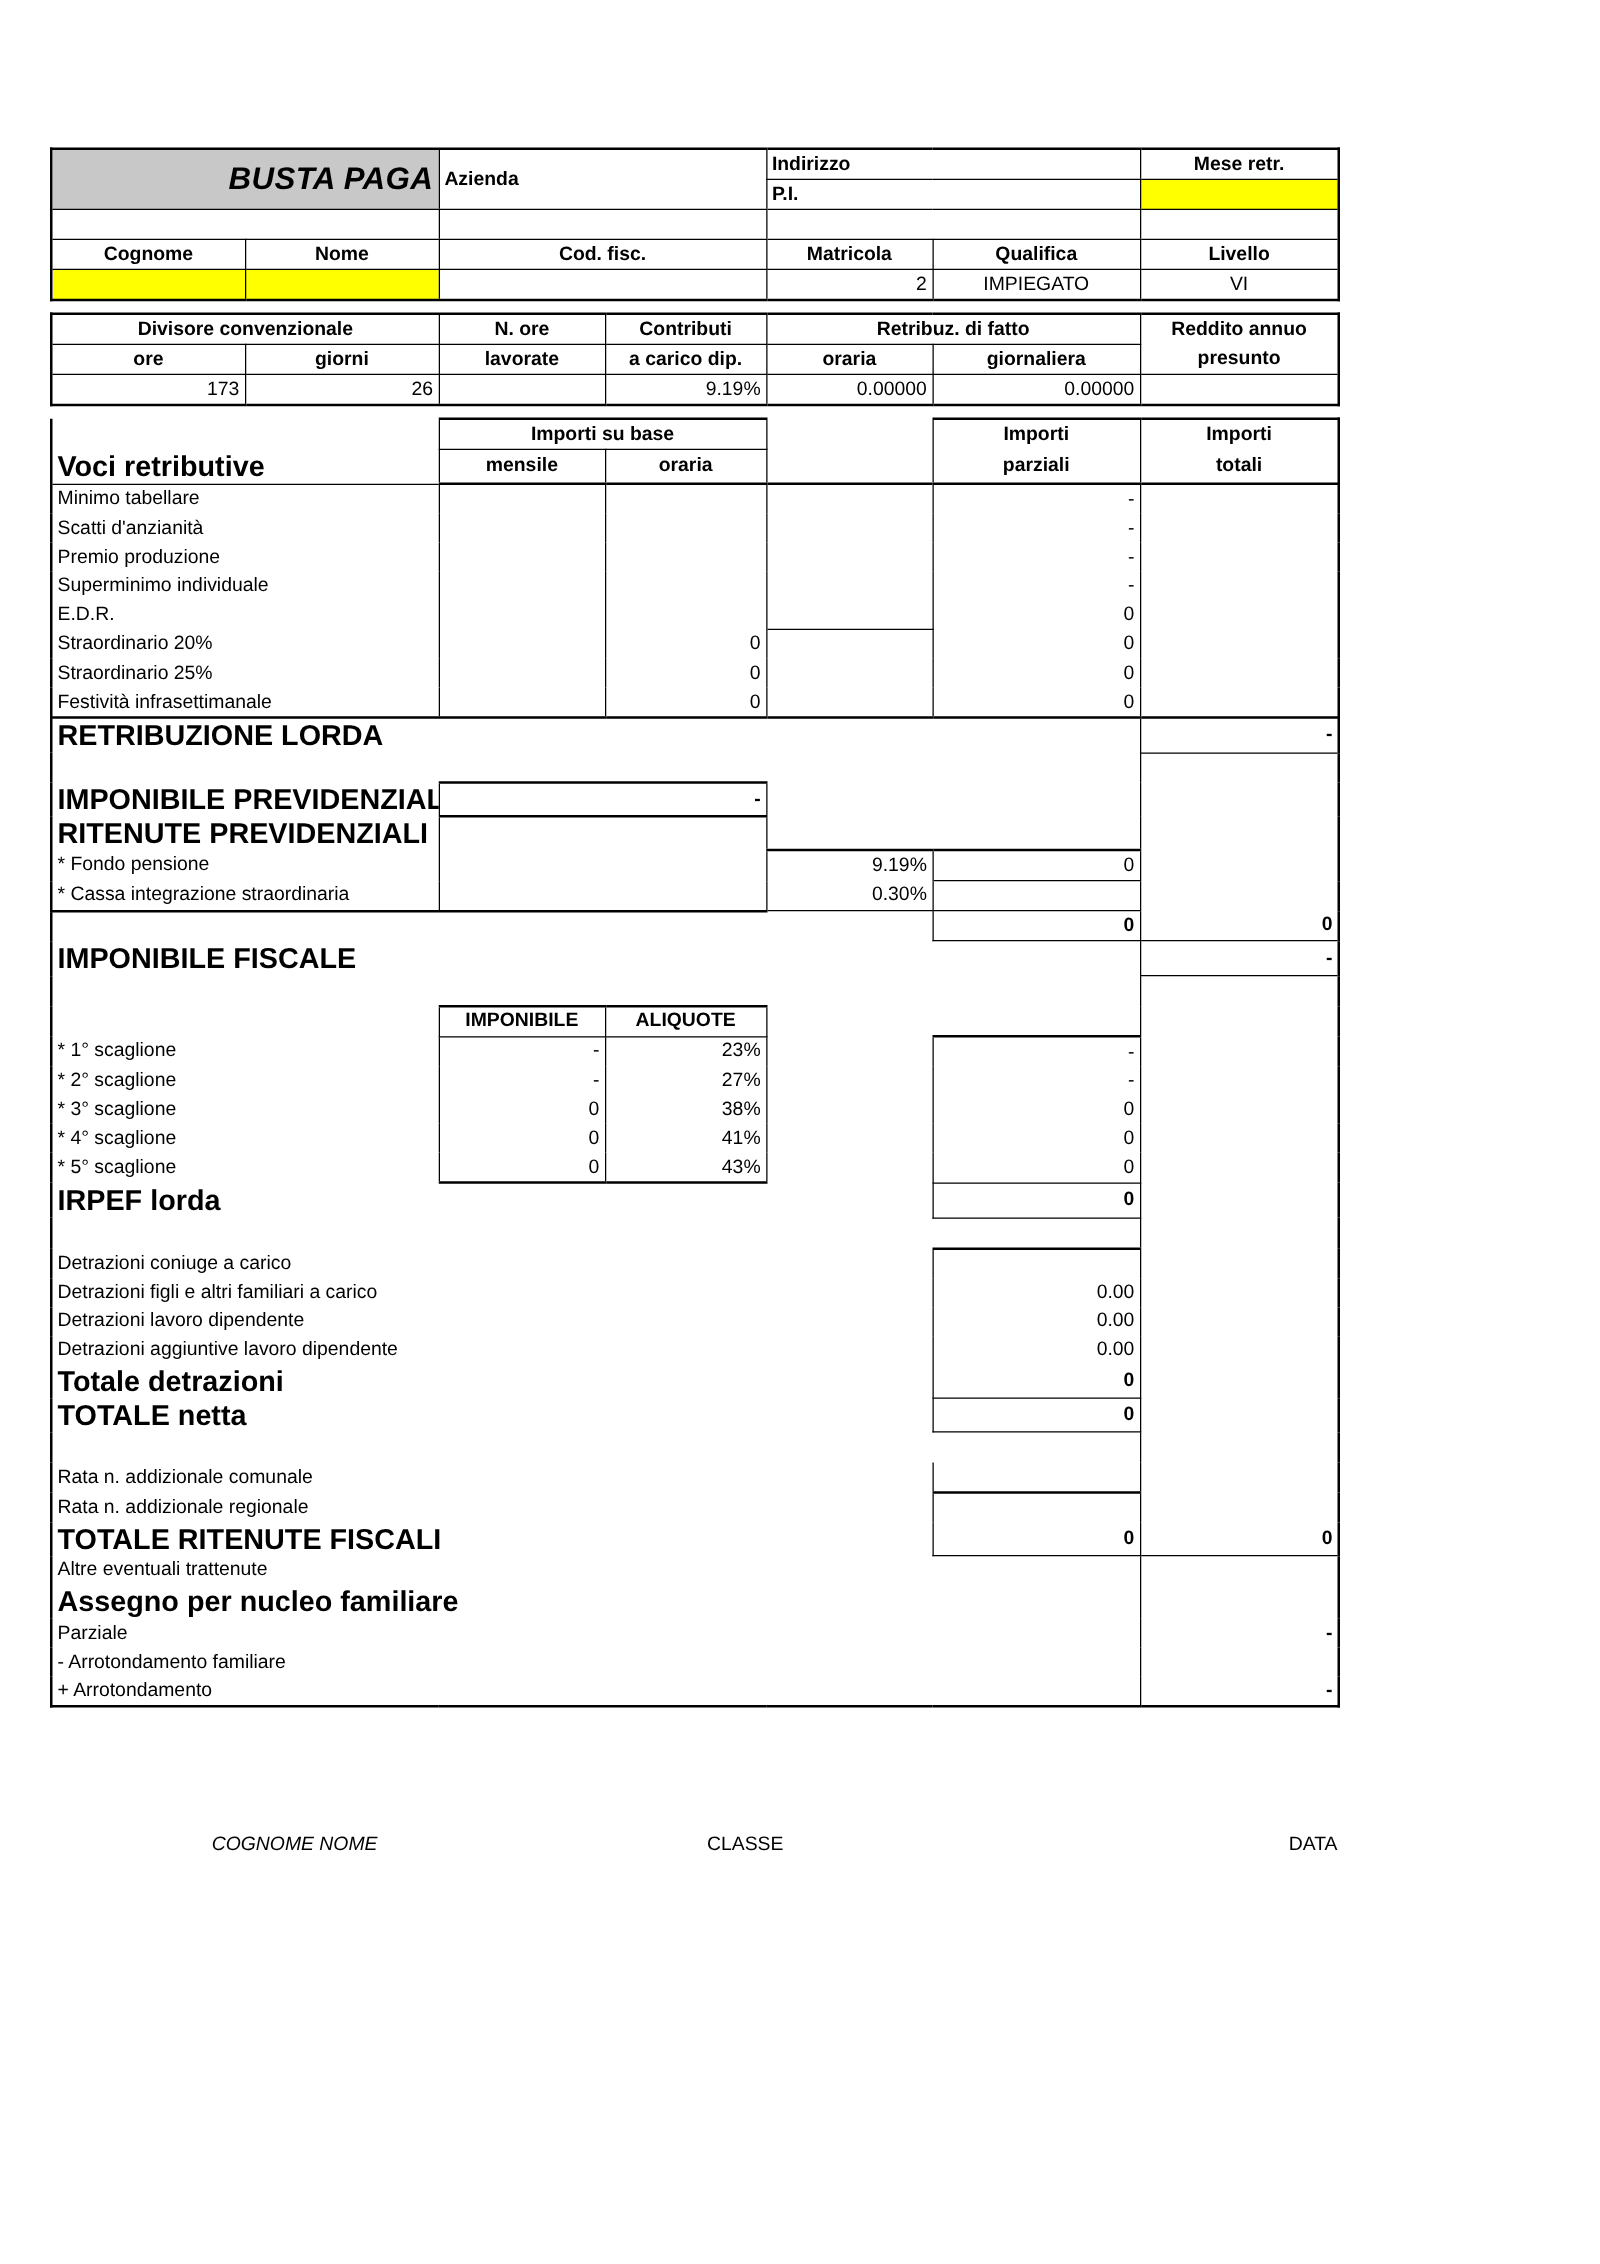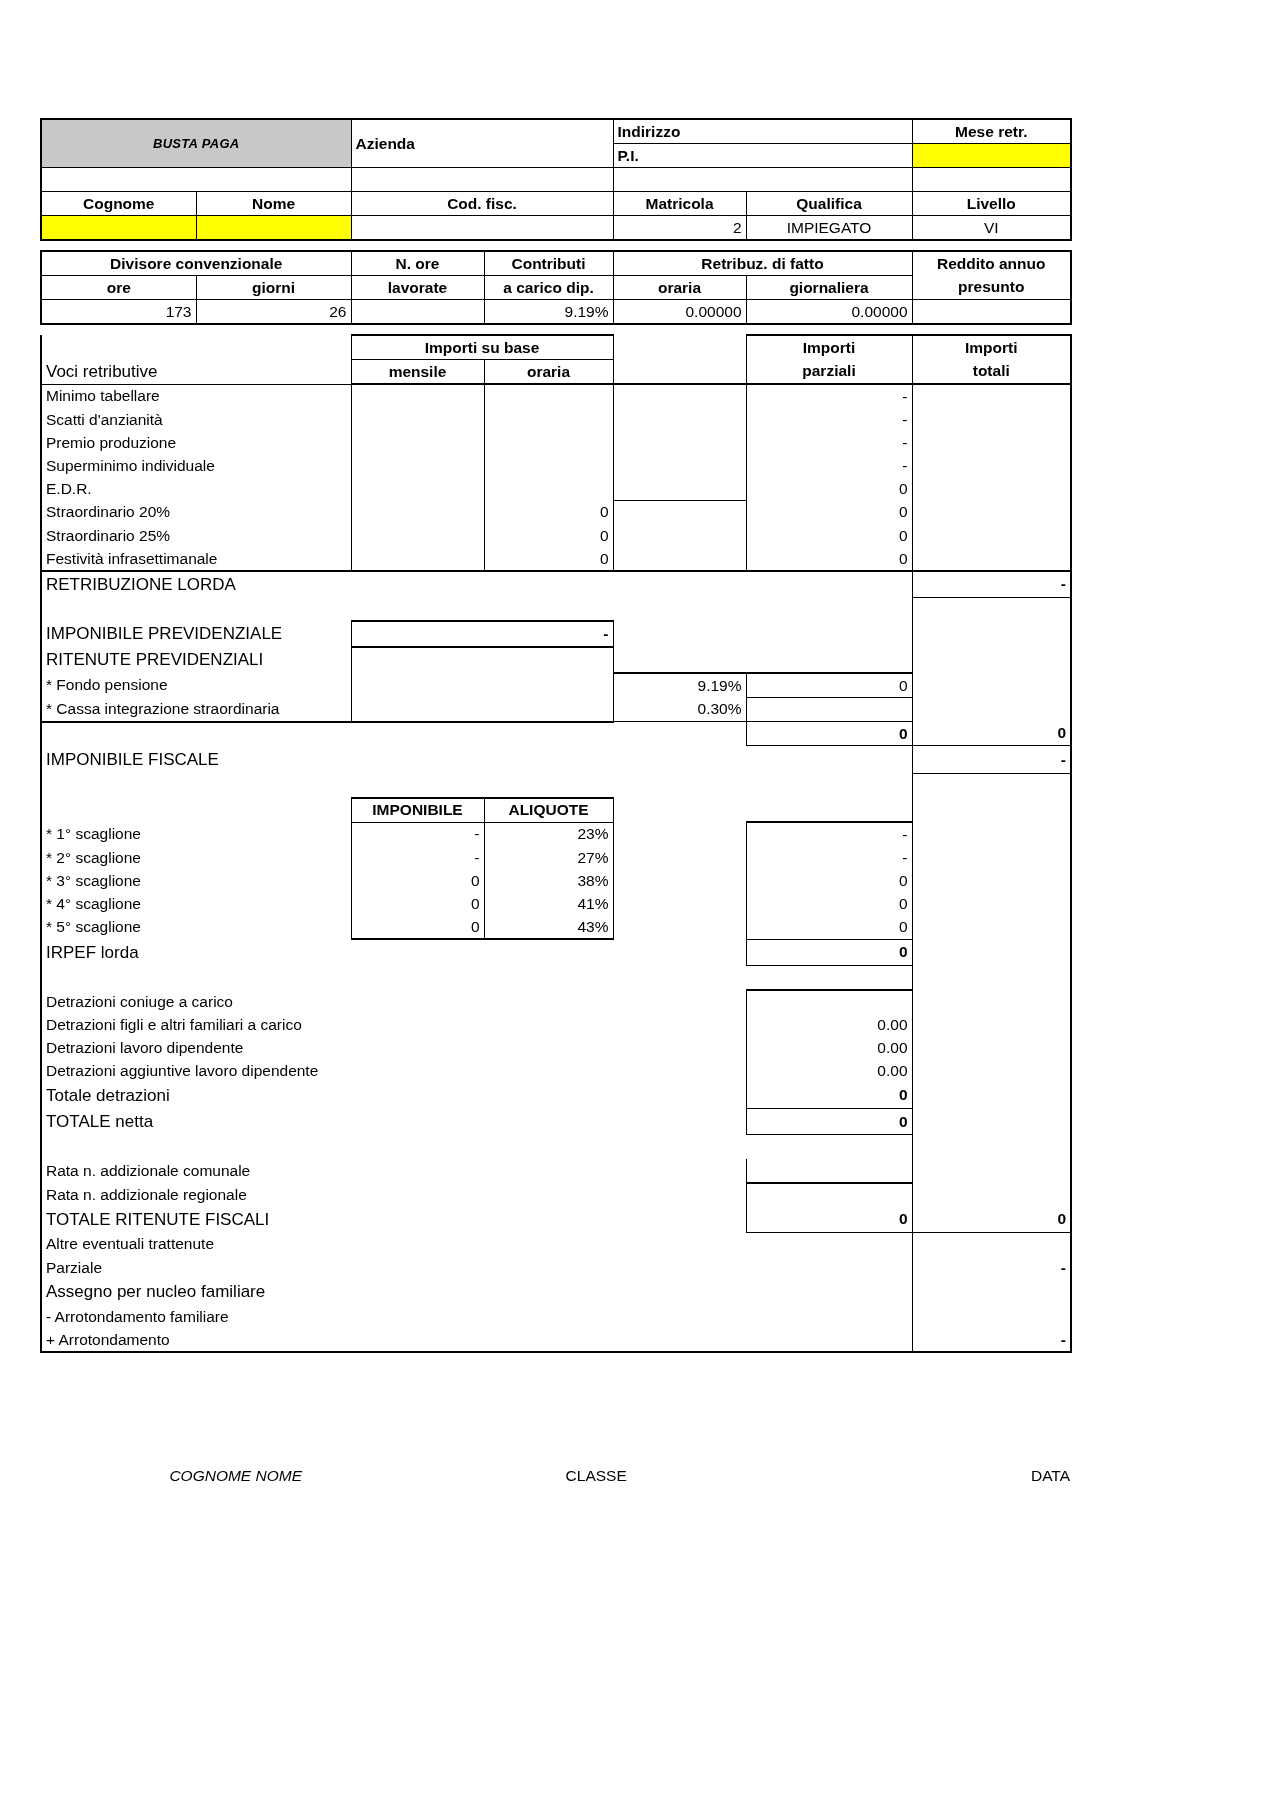--- a/index.html
+++ b/index.html
@@ -45,28 +45,28 @@
   .bl  { border-left: 1px solid #000; }
   .br  { border-right: 1px solid #000; }
   .btk { border-top: 2px solid #000; }
   .bbk { border-bottom: 2px solid #000; }
   .blk { border-left: 2px solid #000; }
   .brk { border-right: 2px solid #000; margin-top: 26px; }
   .ctr { text-align: center; }
   .rgt { text-align: right; }
   .lft { text-align: left; }
   .b   { font-weight: bold; }
-  .big { font-size: 17px; font-weight: normal; }
+  .big { font-size: 23px; font-weight: bold; }
   .gray{ background: #c8c8c8; }
   .yel { background: #ffff00; }
   .title-cell {
-    font-size: 13px;
+    font-size: 25px;
     font-weight: bold;
     font-style: italic;
-    text-align: center;
+    text-align: right;
     letter-spacing: 0.3px;
   }
   .footer {
     position: absolute;
     left: 40px;
     top: 1467px;
     width: 1030px;
     display: flex;
     font-size: 15.5px;
   }
@@ -437,29 +437,29 @@
         <td></td>
         <td class="bl br bb rgt b">0</td>
         <td class="bl brk bb rgt b">0</td>
       </tr>
 
       <tr>
         <td class="blk lft" colspan="4">Altre eventuali trattenute</td>
         <td></td>
         <td class="bl brk rgt"></td>
       </tr>
+      <tr style="height:26px">
+        <td class="blk lft big" colspan="4">Assegno per nucleo familiare</td>
+        <td></td>
+        <td class="bl brk rgt"></td>
+      </tr>
       <tr>
         <td class="blk lft" colspan="4">Parziale</td>
         <td></td>
         <td class="bl brk rgt b">-</td>
-      </tr>
-      <tr style="height:26px">
-        <td class="blk lft big" colspan="4">Assegno per nucleo familiare</td>
-        <td></td>
-        <td class="bl brk rgt"></td>
       </tr>
       <tr>
         <td class="blk lft" colspan="4"> - Arrotondamento familiare</td>
         <td></td>
         <td class="bl brk rgt"></td>
       </tr>
       <tr>
         <td class="blk bbk lft" colspan="4"> + Arrotondamento</td>
         <td class="bbk"></td>
         <td class="bl brk bbk rgt b">-</td>

